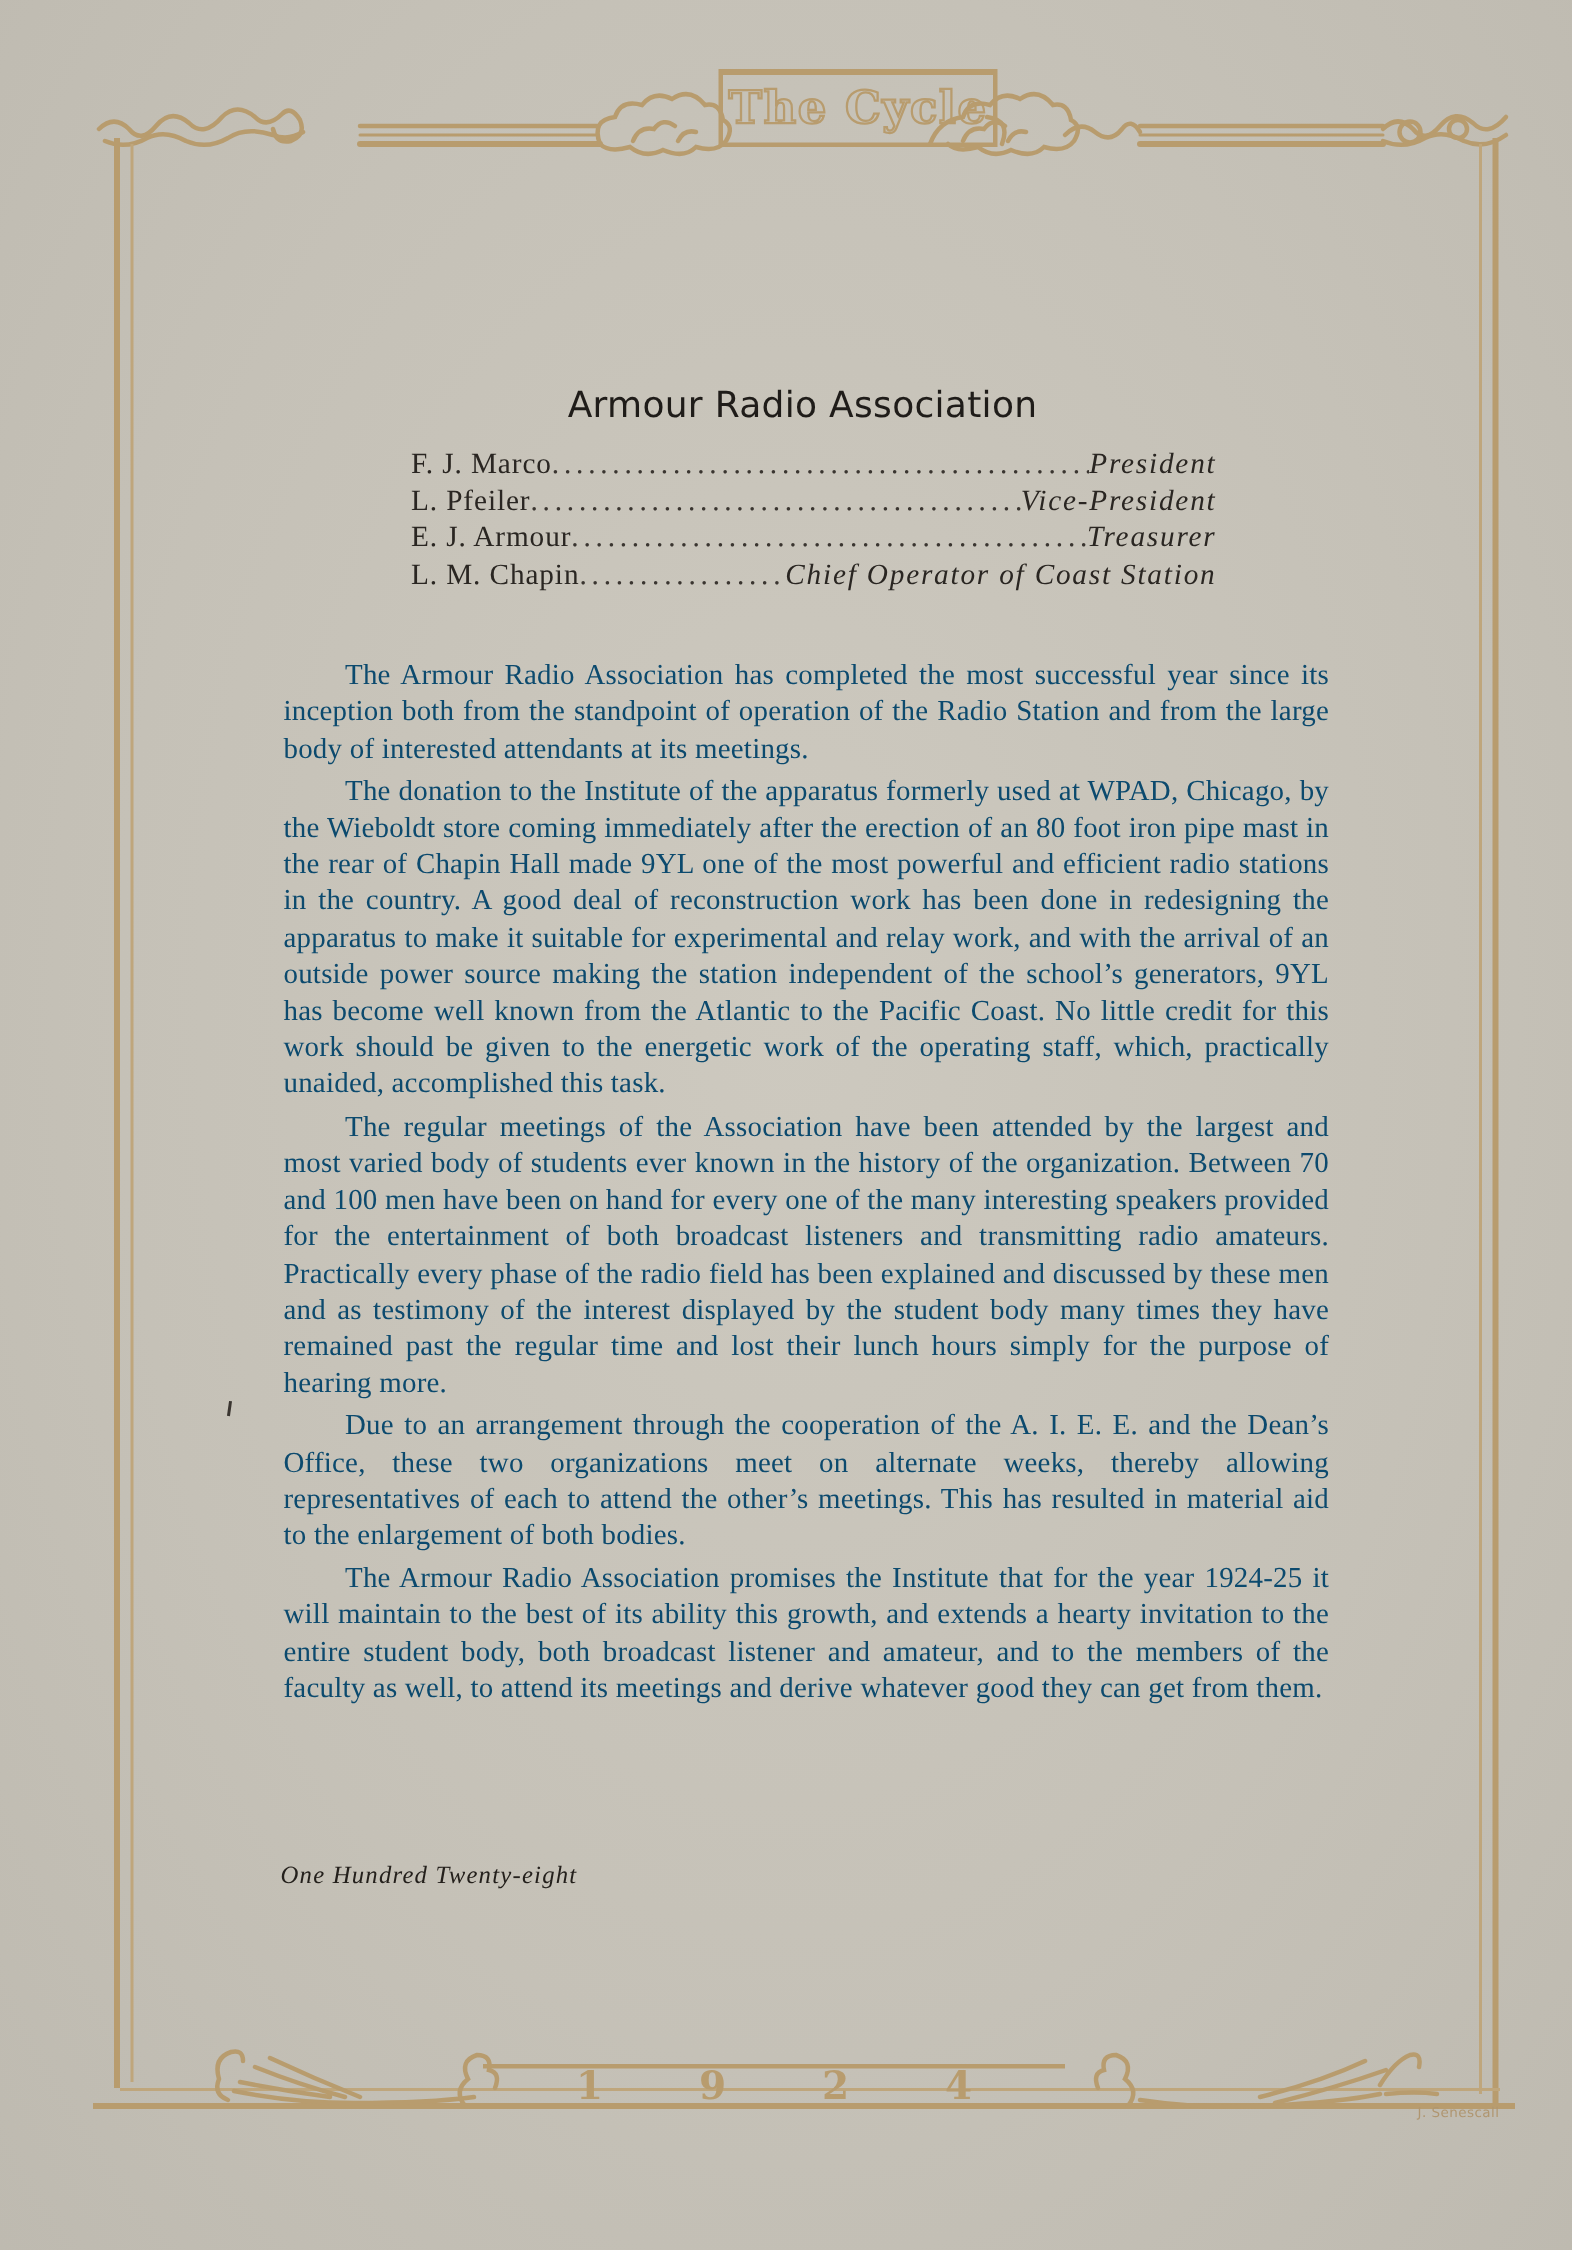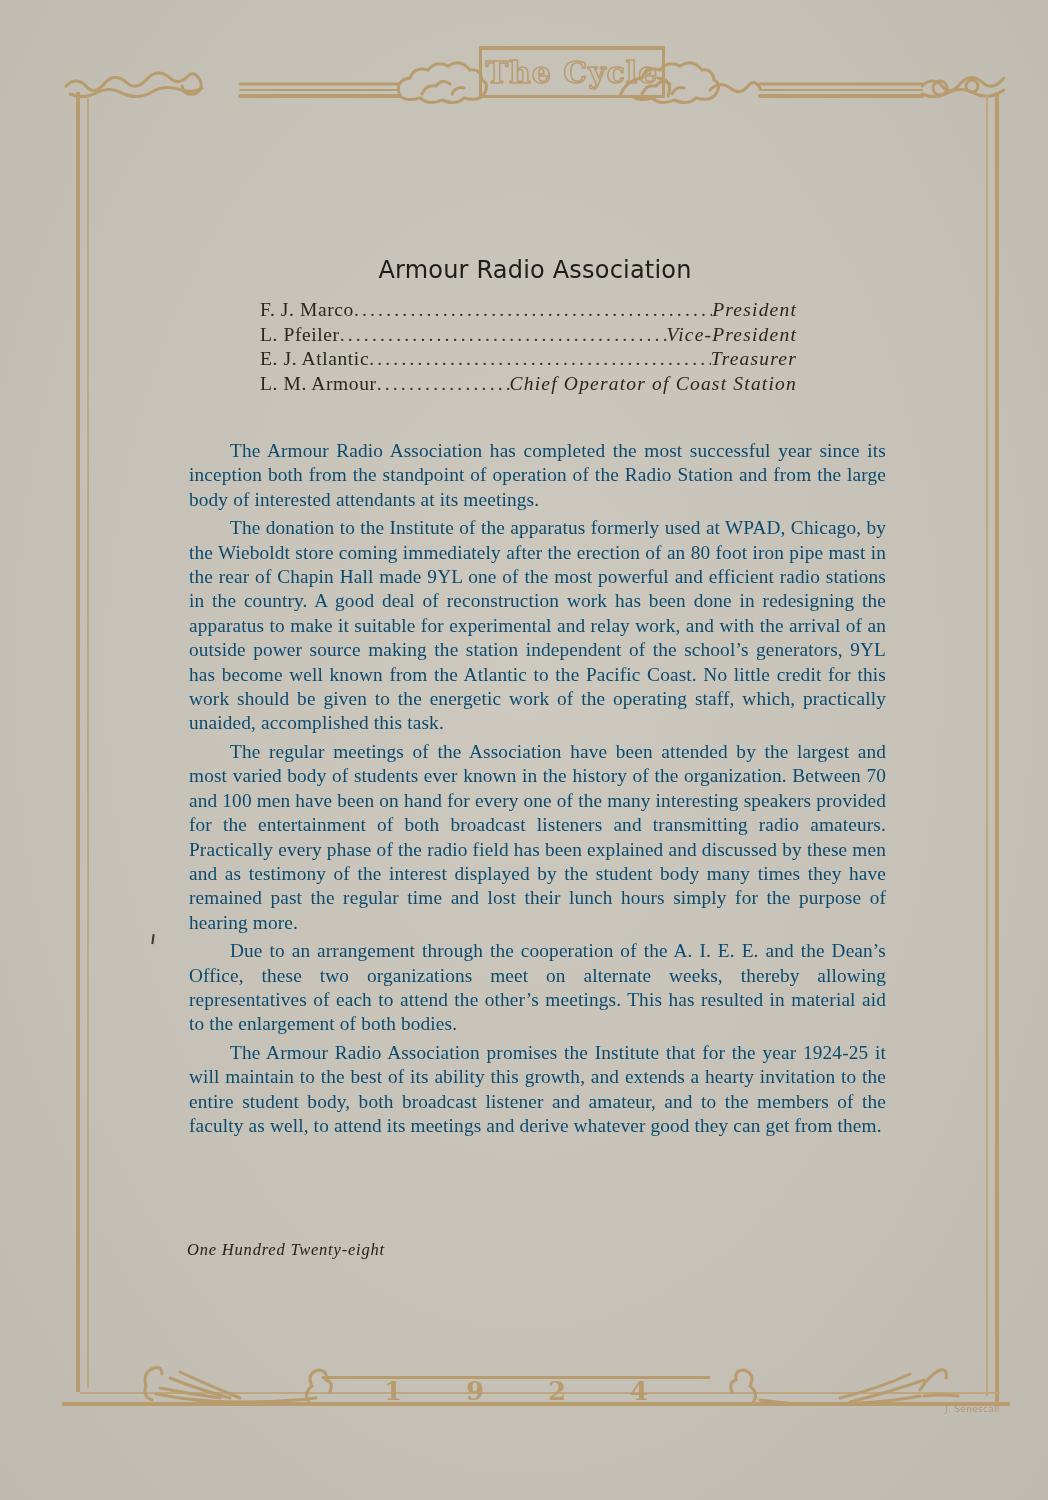--- a/index.html
+++ b/index.html
@@ -45,21 +45,21 @@
     letter-spacing: 0.3px;
     margin-top: 16px;
   }
   
   .heading {
     position: absolute; left: 0; width: 1070px; top: 256px;
     text-align: center;
     font-family: "DejaVu Sans", sans-serif; font-size: 24px; color: #1f1c19;
     letter-spacing: 0.2px;
   }
-  .officers { position: absolute; left: 260px; top: 298px; width: 537px; }
+  .officers { position: absolute; left: 274px; top: 298px; width: 537px; }
   .officer-row {
     display: flex; align-items: baseline; height: 24.5px;
     font-size: 19.5px; line-height: 24.5px; letter-spacing: 0.6px;
     white-space: nowrap; overflow: hidden;
   }
   .officer-name { flex: 0 0 auto; }
   .officer-dots {
     flex: 1 1 auto; overflow: hidden; white-space: nowrap;
     letter-spacing: 3.2px; color: #3a3530;
   }
@@ -152,26 +152,26 @@
     <span class="officer-name">F. J. Marco</span>
     <span class="officer-dots"></span>
     <span class="officer-title">President</span>
   </div>
   <div class="officer-row">
     <span class="officer-name">L. Pfeiler </span>
     <span class="officer-dots"></span>
     <span class="officer-title">Vice-President</span>
   </div>
   <div class="officer-row">
-    <span class="officer-name">E. J. Atlantic</span>
+    <span class="officer-name">E. J. Armour</span>
     <span class="officer-dots"></span>
     <span class="officer-title">Treasurer</span>
   </div>
   <div class="officer-row">
-    <span class="officer-name">L. M. Armour</span>
+    <span class="officer-name">L. M. Chapin</span>
     <span class="officer-dots"></span>
     <span class="officer-title">Chief Operator of Coast Station</span>
   </div>
 </div>
 
 <div class="body-text">
   <p>The Armour Radio Association has completed the most successful year since its inception both from the standpoint of operation of the Radio Station and from the large body of interested attendants at its meetings.</p>
   <p>The donation to the Institute of the apparatus formerly used at WPAD, Chicago, by the Wieboldt store coming immediately after the erection of an 80 foot iron pipe mast in the rear of Chapin Hall made 9YL one of the most powerful and efficient radio stations in the country.  A good deal of recon­struction work has been done in redesigning the apparatus to make it suitable for experimental and relay work, and with the arrival of an outside power source making the station independent of the school’s generators, 9YL has become well known from the Atlantic to the Pacific Coast.  No little credit for this work should be given to the energetic work of the operating staff, which, practically unaided, accomplished this task.</p>
   <p>The regular meetings of the Association have been attended by the largest and most varied body of students ever known in the history of the organization. Between 70 and 100 men have been on hand for every one of the many inter­esting speakers provided for the entertainment of both broadcast listeners and transmitting radio amateurs.  Practically every phase of the radio field has been explained and discussed by these men and as testimony of the interest displayed by the student body many times they have remained past the regular time and lost their lunch hours simply for the purpose of hearing more.</p>
   <p>Due to an arrangement through the cooperation of the A. I. E. E. and the Dean’s Office, these two organizations meet on alternate weeks, thereby allow­ing representatives of each to attend the other’s meetings.  This has resulted in material aid to the enlargement of both bodies.</p>

